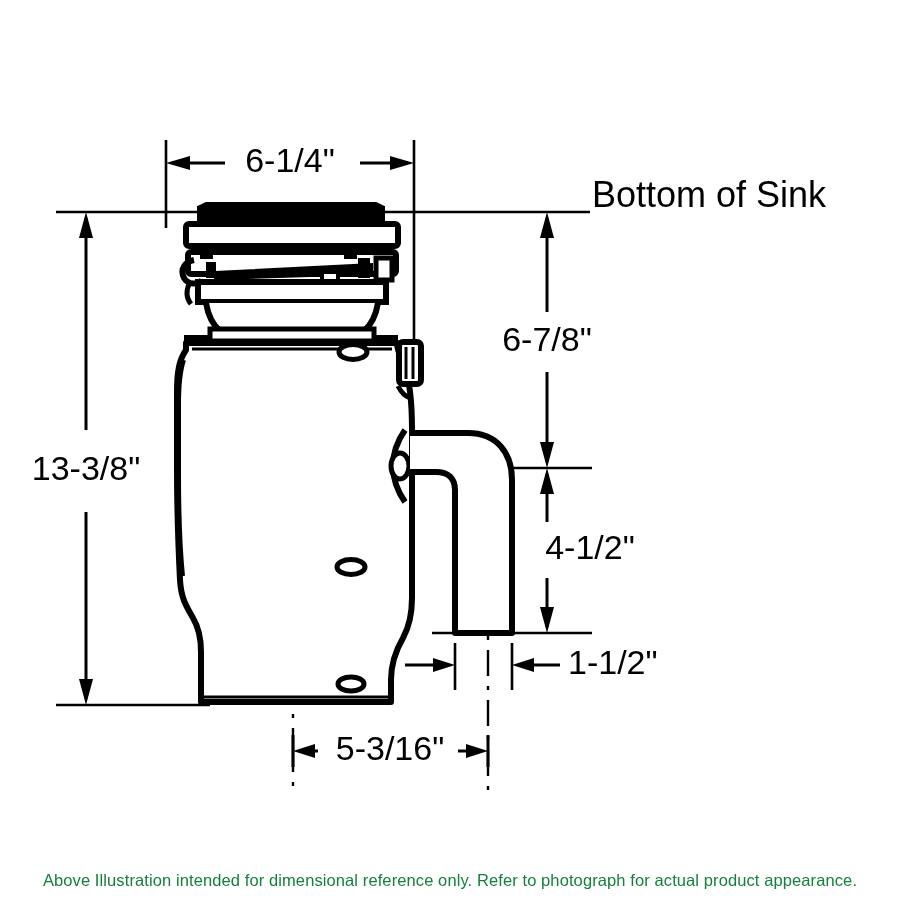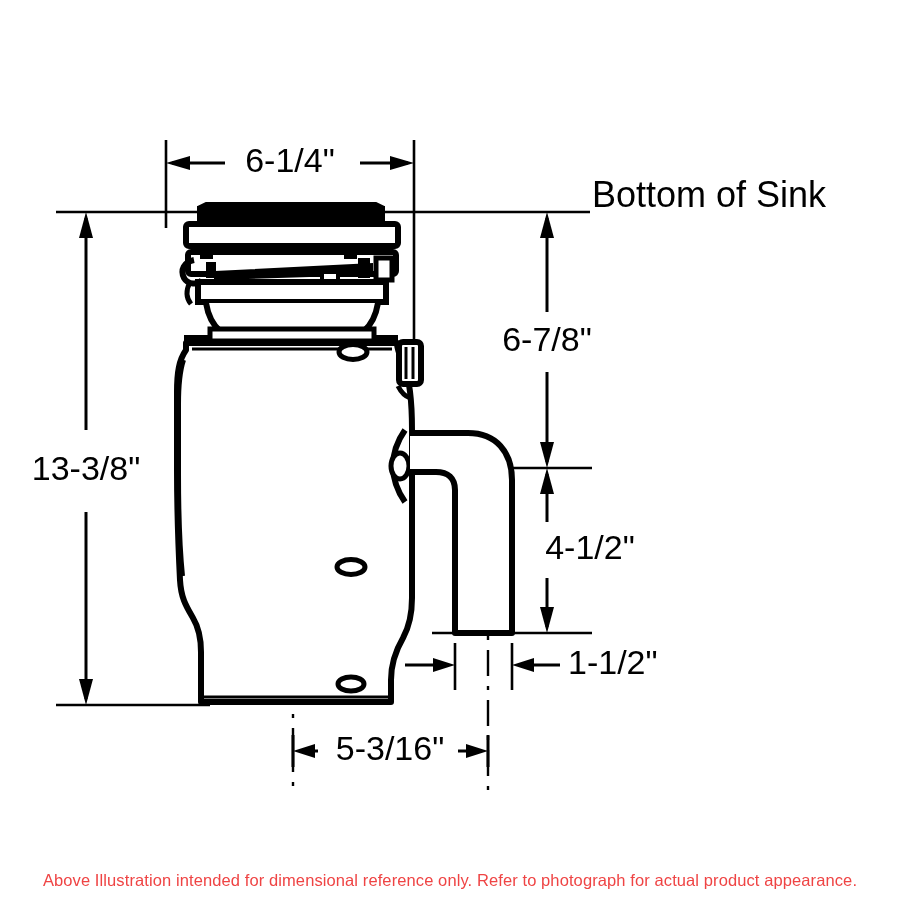--- a/index.html
+++ b/index.html
@@ -41,21 +41,21 @@
     dominant-baseline: middle;
   }
   .footnote {
     position: absolute;
     left: 0;
     right: 0;
     bottom: 10px;
     text-align: center;
     font-family: "Liberation Sans", sans-serif;
     font-size: 16.5px;
-    color: #ef4444;
+    color: #15803d;
     letter-spacing: 0.1px;
     white-space: nowrap;
   }
 </style>
 </head>
 <body>
 
 <div id="sheet">
 
   <svg id="drawing" viewBox="0 0 900 900">

